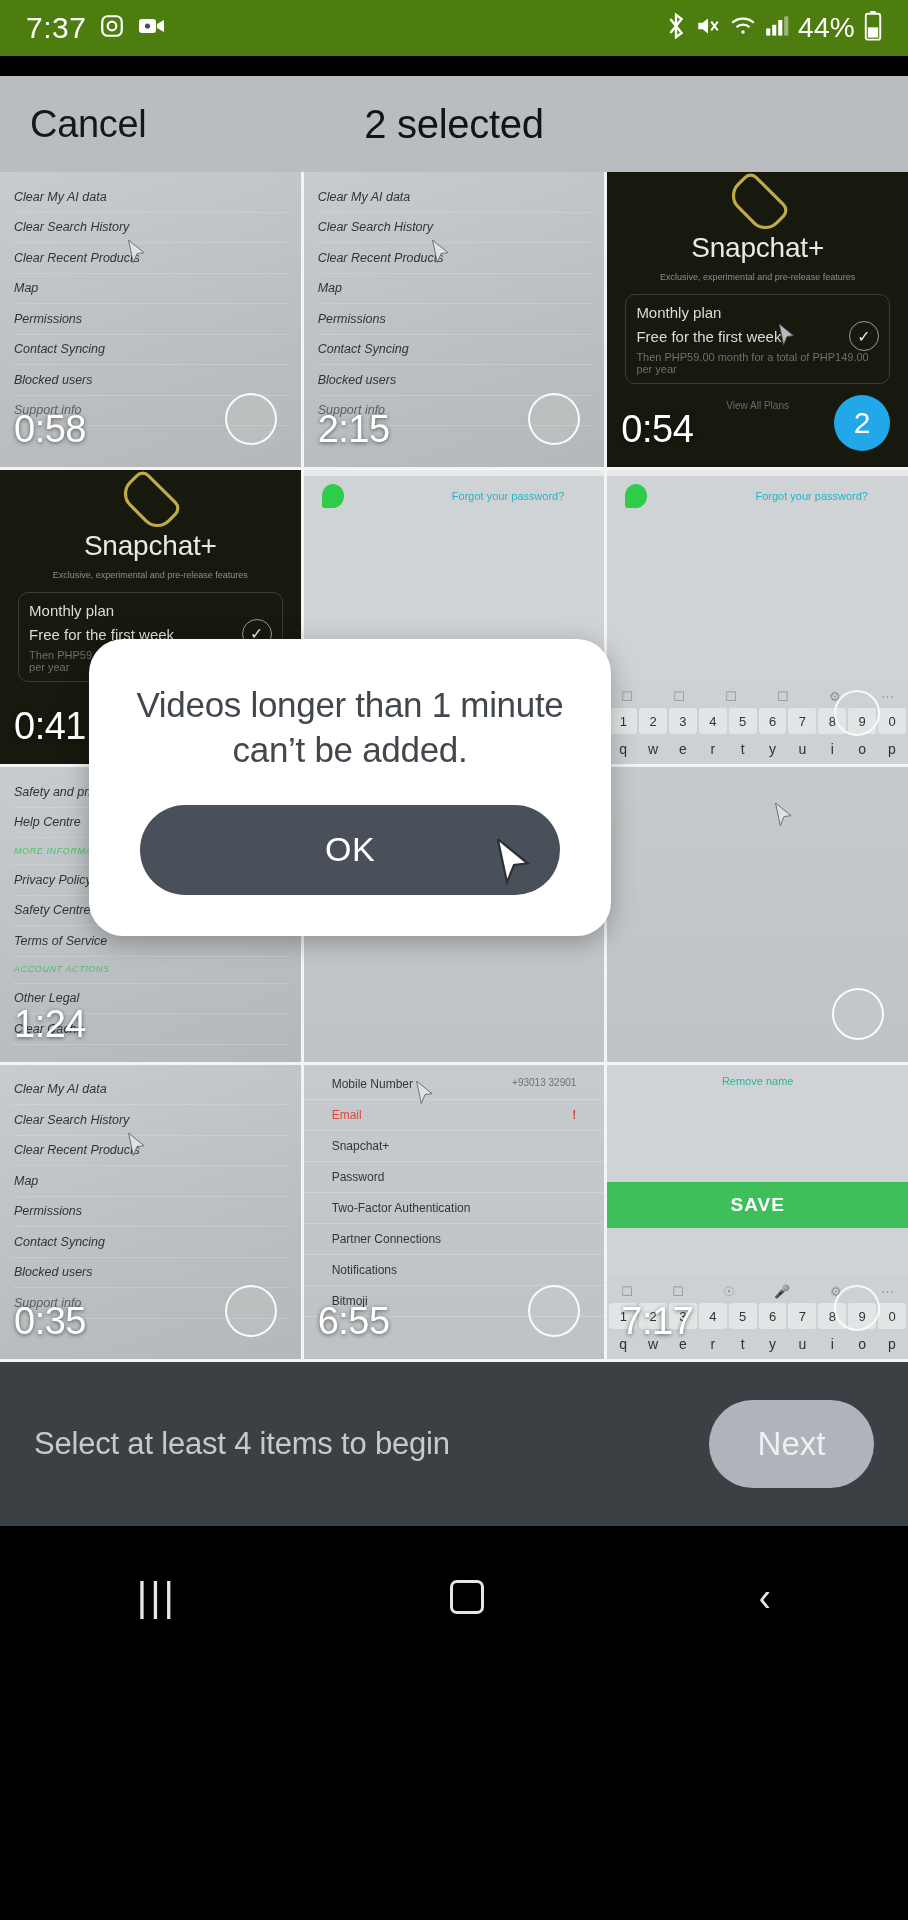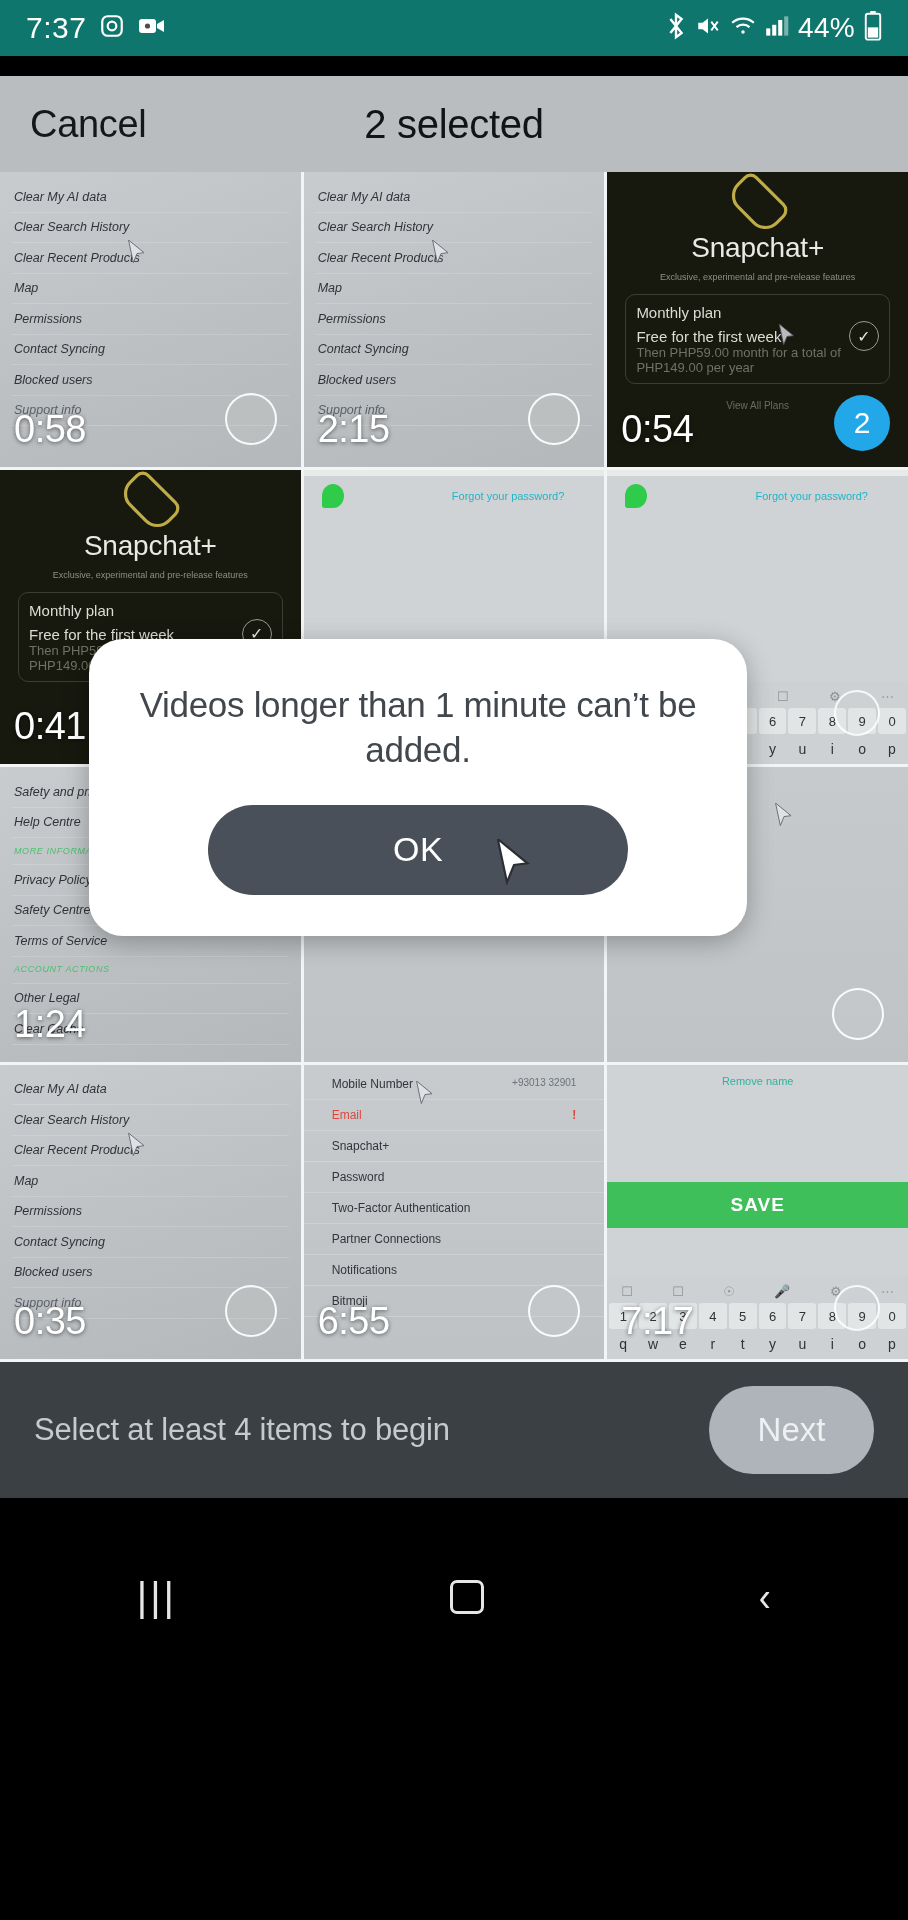--- a/index.html
+++ b/index.html
@@ -6,21 +6,21 @@
   html,body { width:908px; height:1920px; background:#000; }
   body {
     font-family:"Liberation Sans", sans-serif;
     -webkit-font-smoothing:antialiased;
     position:relative; overflow:hidden;
   }
 
   
   .status-bar{
     position:absolute; top:0; left:0; width:908px; height:56px;
-    background:#0f766e; display:flex; align-items:center;
+    background:#4d7c0f; display:flex; align-items:center;
     padding:0 26px; color:#fff;
   }
   .status-left{ display:flex; align-items:center; gap:13px; flex:0 0 auto; }
   .status-time{ font-size:30px; font-weight:400; letter-spacing:.5px; }
   .status-right{ margin-left:auto; display:flex; align-items:center; gap:9px; }
   .sb-ico{ display:inline-block; }
   .pct{ font-size:28px; font-weight:400; letter-spacing:.3px; }
 
   
   .app-header{
@@ -99,21 +99,21 @@
     opacity:.95;
   }
   .sp-title{ color:#e9eae4; font-size:28px; margin-top:6px; letter-spacing:-.2px;}
   .sp-sub{ color:#8e8f84; font-size:9px; margin-top:8px; filter:blur(.5px); }
   .sp-card{
     margin-top:12px; width:88%; border:1px solid #3b3e31; border-radius:10px;
     padding:9px 10px 8px 10px; position:relative;
   }
   .sp-card .l1{ color:#dcddd4; font-size:15px; }
   .sp-card .l2{ color:#dcddd4; font-size:15px; margin-top:7px; }
-  .sp-card .l3{ color:#6f7164; font-size:13px; filter:blur(.5px); }
+  .sp-card .l3{ color:#6f7164; font-size:11px; margin-top:6px; filter:blur(.5px); }
   .sp-check{
     position:absolute; right:10px; top:26px;
     width:30px; height:30px; border-radius:50%;
     border:1.5px solid #9a9c8d; color:#e7e8e0;
     display:flex; align-items:center; justify-content:center; font-size:16px;
   }
   .sp-viewall{ color:#6a6c60; font-size:10px; margin-top:16px; filter:blur(.5px); }
 
   
   .shot-login{ position:absolute; inset:0; background:#cfd3d5; }
@@ -179,41 +179,41 @@
       radial-gradient(ellipse 64px 26px at 86% 70%, #c08fd8 0%, transparent 60%),
       radial-gradient(ellipse 90px 34px at 12% 85%, #4fc9c5 0%, transparent 62%),
       linear-gradient(150deg,#57c8c8 0%,#7bb0dd 35%,#a090d8 60%,#4fc6c0 100%);
   }
 
   
   .shot-share{ position:absolute; inset:0; background:#f1f2f4; }
 
   
   .dialog{
-    position:absolute; left:89px; top:639px; width:658px; height:297px;
+    position:absolute; left:89px; top:639px; width:522px; height:297px;
     background:#fff; border-radius:34px; z-index:50;
     box-shadow:0 6px 26px rgba(0,0,0,.28);
     display:flex; flex-direction:column; align-items:center;
     padding-top:44px;
   }
   .dialog-msg{
     font-size:35px; color:#41474c; text-align:center; line-height:1.28;
     width:90%; letter-spacing:-.3px; font-weight:400;
   }
   .dialog-ok{
     margin-top:32px; width:420px; height:90px; border-radius:46px;
     background:#495059; color:#fff; border:none;
     font-size:34px; letter-spacing:.5px; font-family:inherit;
     display:flex; align-items:center; justify-content:center;
   }
   .dlg-cursor{ position:absolute; left:408px; top:200px; }
 
   
   .footer{
-    position:absolute; left:0; top:1362px; width:908px; height:136px;
+    position:absolute; left:0; top:1362px; width:908px; height:164px;
     background:#3b4045; display:flex; align-items:center; padding:0 34px;
   }
   .footer-text{ color:#c7cacd; font-size:31px; letter-spacing:-.2px; }
   .next-btn{
     margin-left:auto; width:165px; height:88px; border-radius:44px;
     background:#aeb4ba; color:#eef0f2; border:none;
     font-size:33px; font-family:inherit;
     display:flex; align-items:center; justify-content:center;
   }
 

